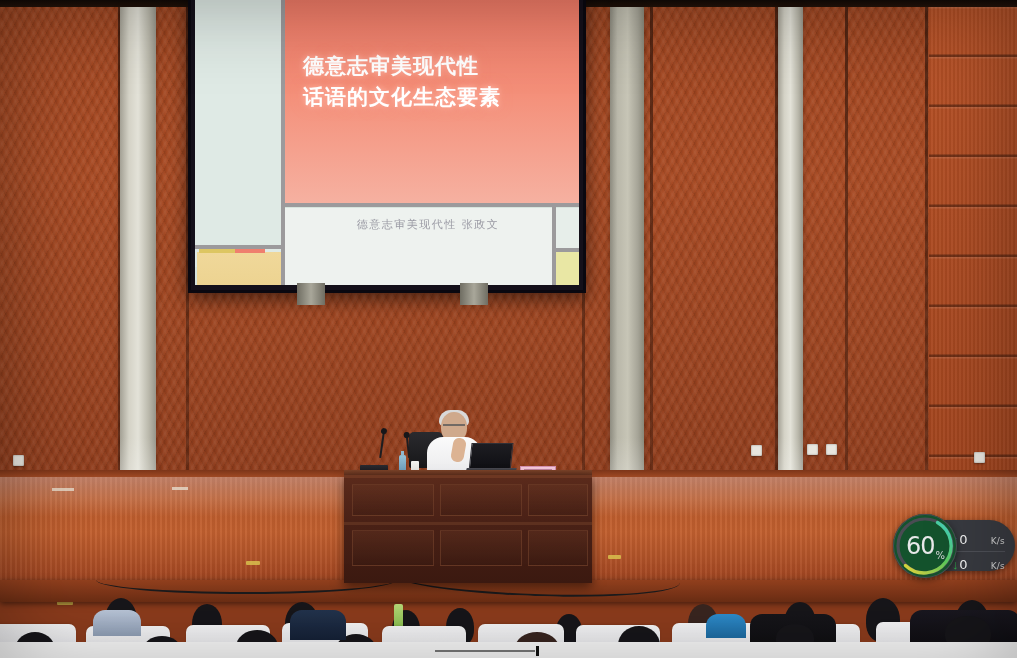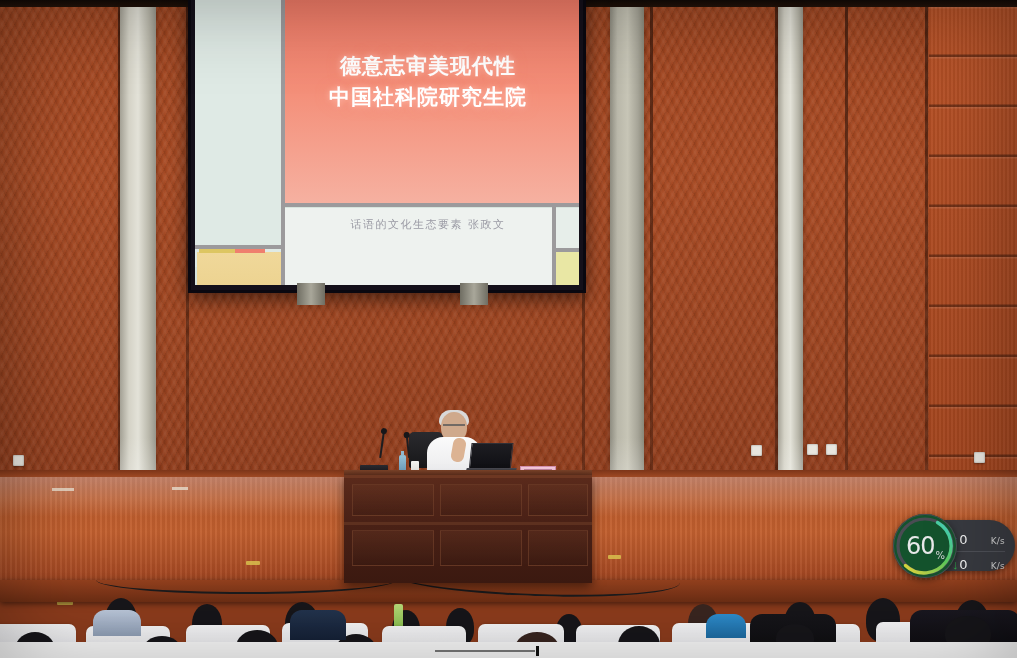--- a/index.html
+++ b/index.html
@@ -65,21 +65,21 @@
   }
 
   
   .slide{position:absolute;inset:0;background:#d7e4dd;}
   .blk{position:absolute;}
   .grout-h{position:absolute;background:#9c9a9c;height:4px;}
   .grout-v{position:absolute;background:#9c9a9c;width:4px;}
 
   .slide-title{
     position:absolute;left:108px;top:52px;width:250px;
-    text-align:center;color:#ffffff;
+    text-align:left;color:#ffffff;
     font-family:"DejaVu Sans","Liberation Sans",sans-serif;
     font-size:21px;line-height:31px;font-weight:600;letter-spacing:1px;
     text-shadow:0 0 6px rgba(255,190,175,.95),0 0 13px rgba(255,150,130,.65);
   }
   .slide-sub{
     position:absolute;left:108px;top:218px;width:250px;text-align:center;
     color:#9a9aa4;font-family:"DejaVu Sans","Liberation Sans",sans-serif;
     font-size:11px;letter-spacing:1.5px;
   }
 
@@ -297,23 +297,23 @@
         <div class="blk" style="left:361px;top:253px;width:31px;height:44px;background:#e9e7a4;"></div>
 
         <div class="grout-v" style="left:86px;top:0;height:297px;"></div>
         <div class="grout-h" style="left:0;top:246px;width:88px;"></div>
         <div class="grout-h" style="left:86px;top:204px;width:306px;"></div>
         <div class="grout-v" style="left:357px;top:204px;height:93px;"></div>
         <div class="grout-h" style="left:357px;top:249px;width:35px;"></div>
 
         <div class="slide-title">
           <div>德意志审美现代性</div>
-          <div>中国社科院研究生院</div>
+          <div>话语的文化生态要素</div>
         </div>
-        <div class="slide-sub">话语的文化生态要素  张政文</div>
+        <div class="slide-sub">德意志审美现代性  张政文</div>
       </div>
     </div>
   </div>
   <div class="screen-mount" style="left:297px;"></div>
   <div class="screen-mount" style="left:460px;"></div>
 
   <div class="floor-kick"></div>
   <div class="floor"></div>
   <div class="floor-gloss"></div>
 

